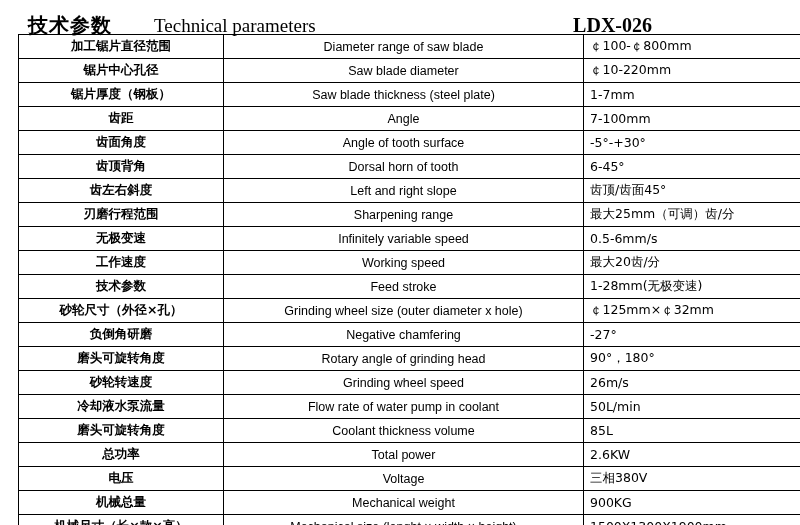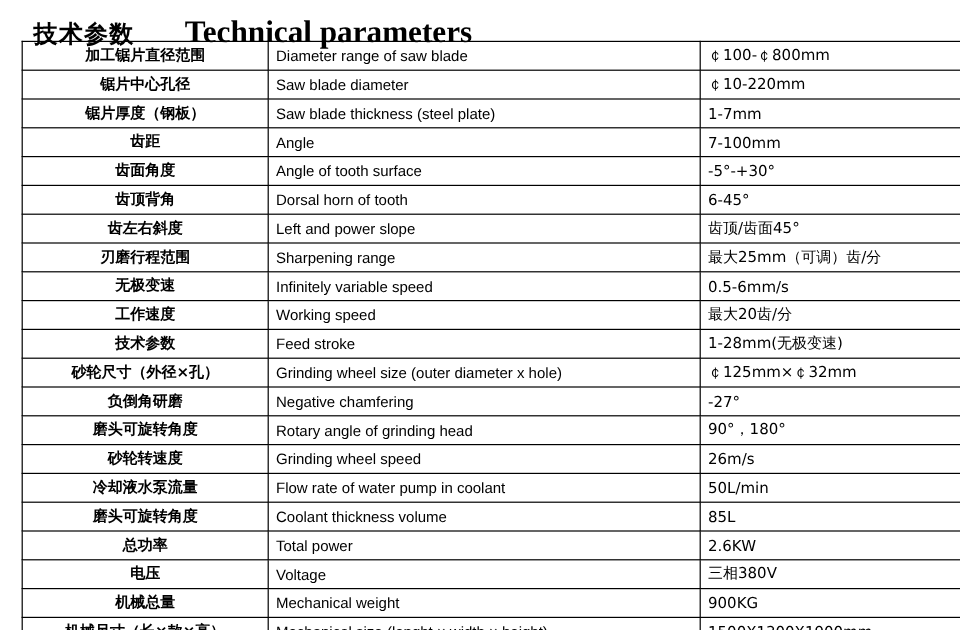--- a/index.html
+++ b/index.html
@@ -24,22 +24,22 @@
   }
   .header-cn {
     font-size: 20px;
     font-weight: bold;
     color: #000;
     letter-spacing: 1px;
     font-family: "DejaVu Sans", sans-serif;
     white-space: nowrap;
   }
   .header-en {
-    font-size: 26px;
-    font-weight: bold;
+    font-size: 19px;
+    font-weight: normal;
     color: #000;
     font-family: "Liberation Serif", serif;
     margin-left: 42px;
     white-space: nowrap;
   }
   .header-model {
     font-size: 20px;
     font-weight: bold;
     color: #000;
     font-family: "Liberation Serif", serif;
@@ -67,41 +67,42 @@
   }
   td.col-cn {
     width: 192px;
     text-align: center;
     font-family: "DejaVu Sans", sans-serif;
     font-size: 12.5px;
     font-weight: bold;
   }
   td.col-en {
     width: 347px;
-    text-align: left;
+    text-align: center;
     padding-left: 10px;
     font-family: "Liberation Sans", sans-serif;
     font-size: 12.5px;
   }
   td.col-val {
     width: 227px;
     text-align: left;
     padding-left: 10px;
     font-family: "DejaVu Sans", sans-serif;
     font-size: 12.5px;
   }
 </style>
 </head>
 <body>
 
 <div class="page">
 
   <div class="header">
     <span class="header-cn">技术参数</span>
     <span class="header-en">Technical parameters</span>
+    <span class="header-model">LDX-026</span>
   </div>
 
   <div class="table-wrap">
     <table class="spec">
       <tbody>
           <tr>
             <td class="col-cn">加工锯片直径范围</td>
             <td class="col-en">Diameter range of saw blade</td>
             <td class="col-val">￠100-￠800mm</td>
           </tr>
@@ -125,21 +126,21 @@
             <td class="col-en">Angle of tooth surface</td>
             <td class="col-val">-5°-+30°</td>
           </tr>
           <tr>
             <td class="col-cn">齿顶背角</td>
             <td class="col-en">Dorsal horn of tooth</td>
             <td class="col-val">6-45°</td>
           </tr>
           <tr>
             <td class="col-cn">齿左右斜度</td>
-            <td class="col-en">Left and power slope</td>
+            <td class="col-en">Left and right slope</td>
             <td class="col-val">齿顶/齿面45°</td>
           </tr>
           <tr>
             <td class="col-cn">刃磨行程范围</td>
             <td class="col-en">Sharpening range</td>
             <td class="col-val">最大25mm（可调）齿/分</td>
           </tr>
           <tr>
             <td class="col-cn">无极变速</td>
             <td class="col-en">Infinitely variable speed</td>

